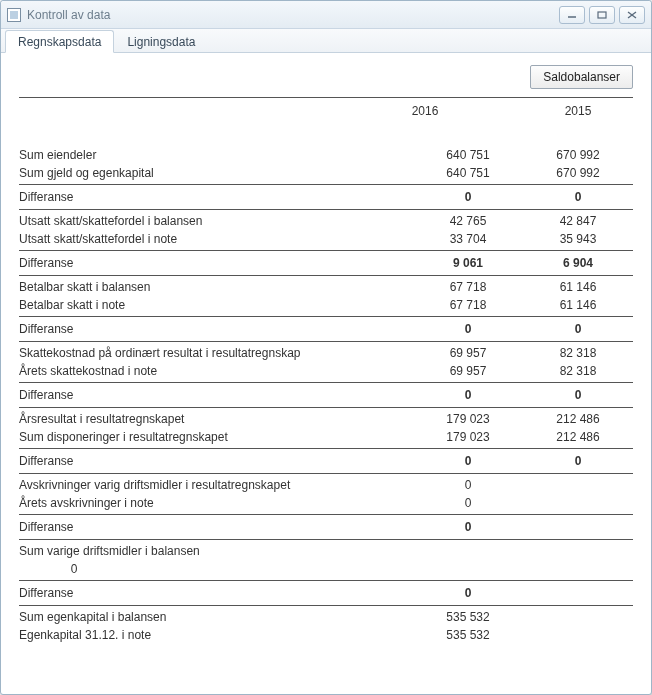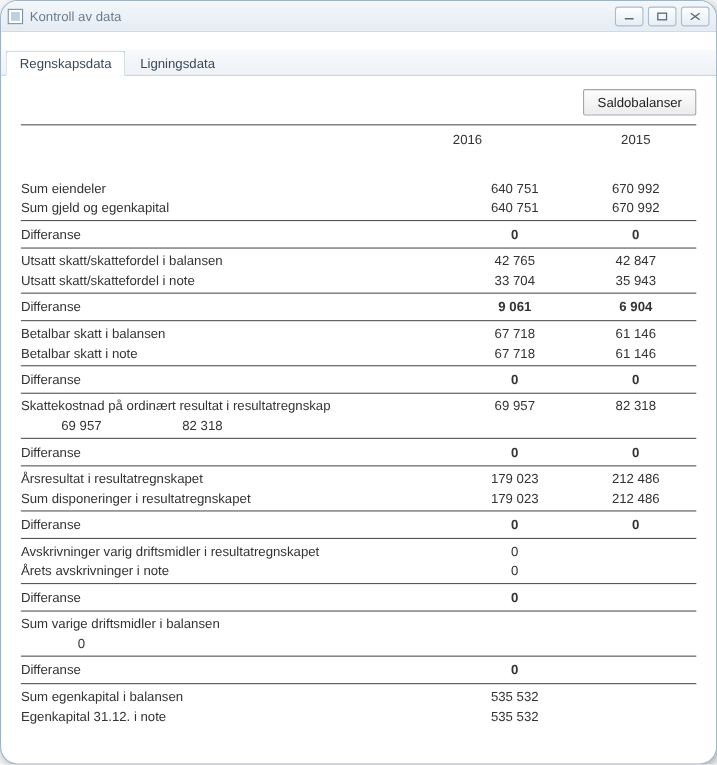--- a/index.html
+++ b/index.html
@@ -10,21 +10,21 @@
     font-family: "Segoe UI", Tahoma, Arial, sans-serif;
     font-size: 12px;
     color: #333;
   }
   .window {
     width: 652px;
     height: 695px;
     margin: 0;
     background: #fff;
     border: 1px solid #9fb5c7;
-    border-radius: 16px;
+    border-radius: 3px;
     box-shadow: 2px 3px 8px rgba(0,0,0,0.25);
     position: relative;
     overflow: hidden;
   }
   .titlebar {
     height: 28px;
     background: linear-gradient(to bottom, #f3f7fb, #e4ecf3);
     border-bottom: 1px solid #c9d6e3;
     display: flex;
     align-items: center;
@@ -66,21 +66,20 @@
     color: #5a6b7c;
     cursor: pointer;
   }
   .win-btn svg { display:block; }
   .tabstrip {
     height: 24px;
     display: flex;
     background: linear-gradient(to bottom, #f8fafc, #eef2f6);
     border-bottom: 1px solid #c5d2de;
     padding: 0 4px;
-    margin-top: 16px;
   }
   .tab {
     padding: 4px 12px 3px 12px;
     font-size: 12px;
     color: #394a5a;
     border: 1px solid transparent;
     border-bottom: none;
     cursor: pointer;
     position: relative;
     top: 1px;
@@ -254,20 +253,21 @@
           </div>
           <hr class="group-divider">
         </div>
         <div class="group">
           <div class="row">
             <div class="label">Skattekostnad på ordinært resultat i resultatregnskap</div>
             <div class="col">69 957</div>
             <div class="col">82 318</div>
           </div>
           <div class="row">
+            <div class="label">Årets skattekostnad i note</div>
             <div class="col">69 957</div>
             <div class="col">82 318</div>
           </div>
           <hr class="group-divider">
           <div class="row diff-row">
             <div class="label">Differanse</div>
             <div class="col">0</div>
             <div class="col">0</div>
           </div>
           <hr class="group-divider">

